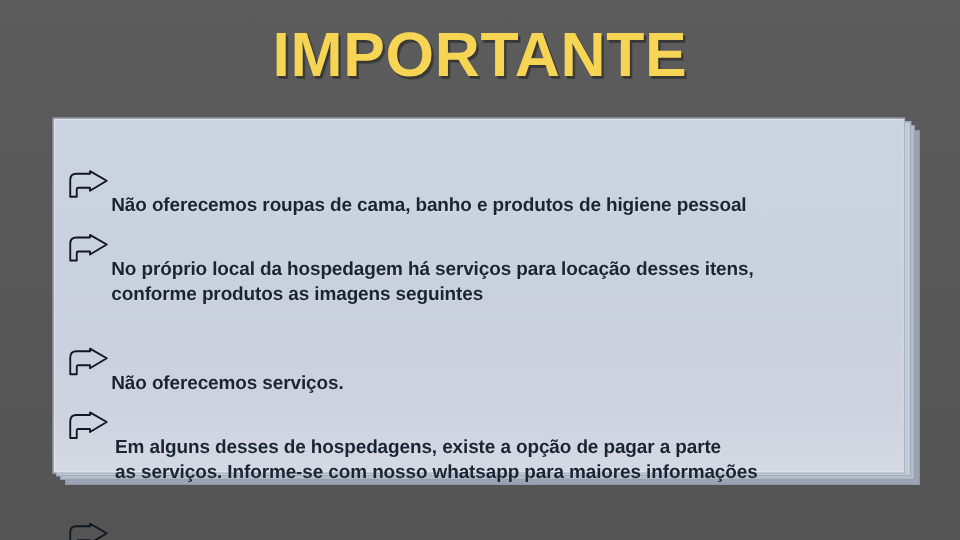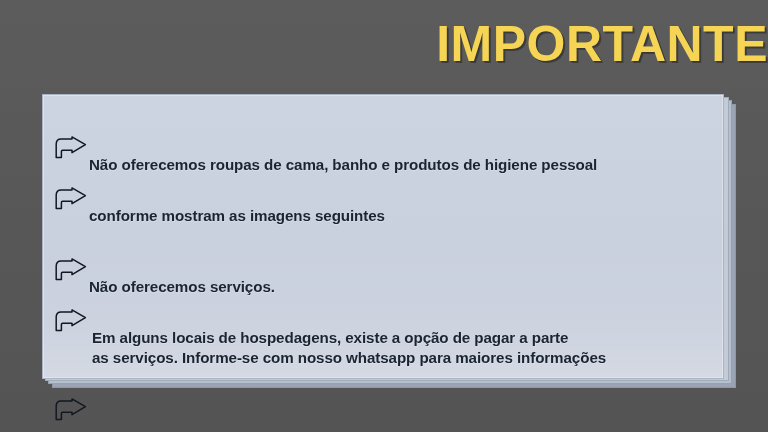--- a/index.html
+++ b/index.html
@@ -21,21 +21,21 @@
     inset: 0;
     background: linear-gradient(180deg, #5c5c5c 0%, #575757 55%, #545454 100%);
   }
 
   
   .title-wrap {
     position: absolute;
     left: 0;
     top: 17px;
     width: 768px;
-    text-align: right;
+    text-align: center;
   }
   .slide-title {
     display: inline-block;
     font-family: "Liberation Sans", sans-serif;
     font-weight: bold;
     font-size: 50px;
     line-height: 54px;
     letter-spacing: 0.5px;
     color: #f6d454;
     text-shadow: 2px 2px 0 rgba(40,40,40,0.55), 1px 1px 0 rgba(60,60,60,0.5);
@@ -168,21 +168,22 @@
           </span>
         </div>
 
         <div class="bullet-row">
           <span class="arrow-icon">
             <svg viewBox="0 0 34 24" xmlns="http://www.w3.org/2000/svg">
               <path d="M3.2 8.0 C3.2 4.6 5.0 3.0 8.2 3.0 L19.0 3.0 L19.0 0.9 L32.4 8.6 L19.0 16.6 L19.0 14.2 L9.6 14.2 C8.8 14.2 8.4 14.6 8.4 15.4 L8.4 21.4 L3.2 21.4 Z" fill="none" stroke="#121821" stroke-width="1.5" stroke-linejoin="round"></path>
             </svg>
           </span>
           <span class="bullet-text">
-            <span class="l2">conforme mostram as imagens seguintes</span>
+            <span>No próprio local da hospedagem há serviços para locação desses itens,</span>
+            <span class="l2">conforme produtos as imagens seguintes</span>
           </span>
         </div>
 
         <div class="bullet-row">
           <span class="arrow-icon">
             <svg viewBox="0 0 34 24" xmlns="http://www.w3.org/2000/svg">
               <path d="M3.2 8.0 C3.2 4.6 5.0 3.0 8.2 3.0 L19.0 3.0 L19.0 0.9 L32.4 8.6 L19.0 16.6 L19.0 14.2 L9.6 14.2 C8.8 14.2 8.4 14.6 8.4 15.4 L8.4 21.4 L3.2 21.4 Z" fill="none" stroke="#121821" stroke-width="1.5" stroke-linejoin="round"></path>
             </svg>
           </span>
           <span class="bullet-text">
@@ -190,21 +191,21 @@
           </span>
         </div>
 
         <div class="bullet-row tight">
           <span class="arrow-icon">
             <svg viewBox="0 0 34 24" xmlns="http://www.w3.org/2000/svg">
               <path d="M3.2 8.0 C3.2 4.6 5.0 3.0 8.2 3.0 L19.0 3.0 L19.0 0.9 L32.4 8.6 L19.0 16.6 L19.0 14.2 L9.6 14.2 C8.8 14.2 8.4 14.6 8.4 15.4 L8.4 21.4 L3.2 21.4 Z" fill="none" stroke="#121821" stroke-width="1.5" stroke-linejoin="round"></path>
             </svg>
           </span>
           <span class="bullet-text indent-1">
-            <span>Em alguns locais de hospedagens, existe a opção de pagar a parte</span>
+            <span>Em alguns desses de hospedagens, existe a opção de pagar a parte</span>
             <span class="l2">as serviços. Informe-se com nosso whatsapp para maiores informações</span>
           </span>
         </div>
 
         <div class="bullet-row tight">
           <span class="arrow-icon">
             <svg viewBox="0 0 34 24" xmlns="http://www.w3.org/2000/svg">
               <path d="M3.2 8.0 C3.2 4.6 5.0 3.0 8.2 3.0 L19.0 3.0 L19.0 0.9 L32.4 8.6 L19.0 16.6 L19.0 14.2 L9.6 14.2 C8.8 14.2 8.4 14.6 8.4 15.4 L8.4 21.4 L3.2 21.4 Z" fill="none" stroke="#121821" stroke-width="1.5" stroke-linejoin="round"></path>
             </svg>
           </span>

